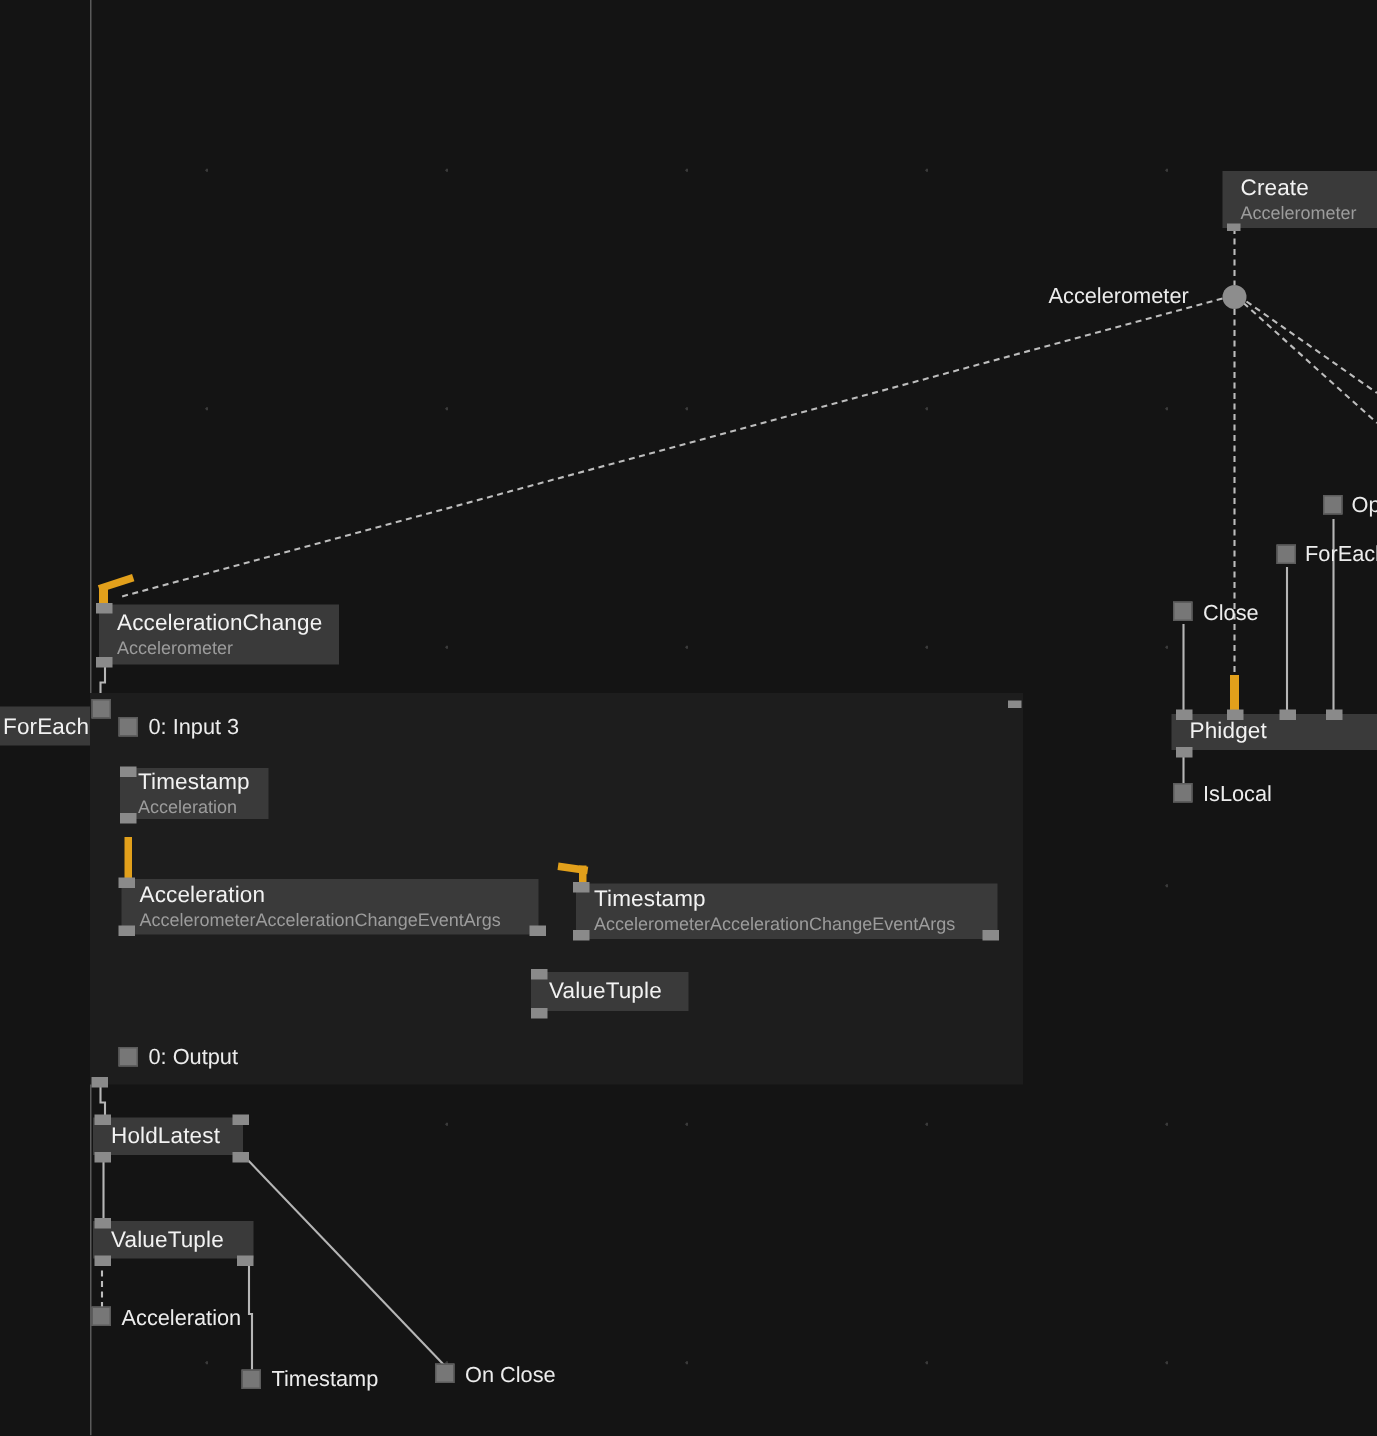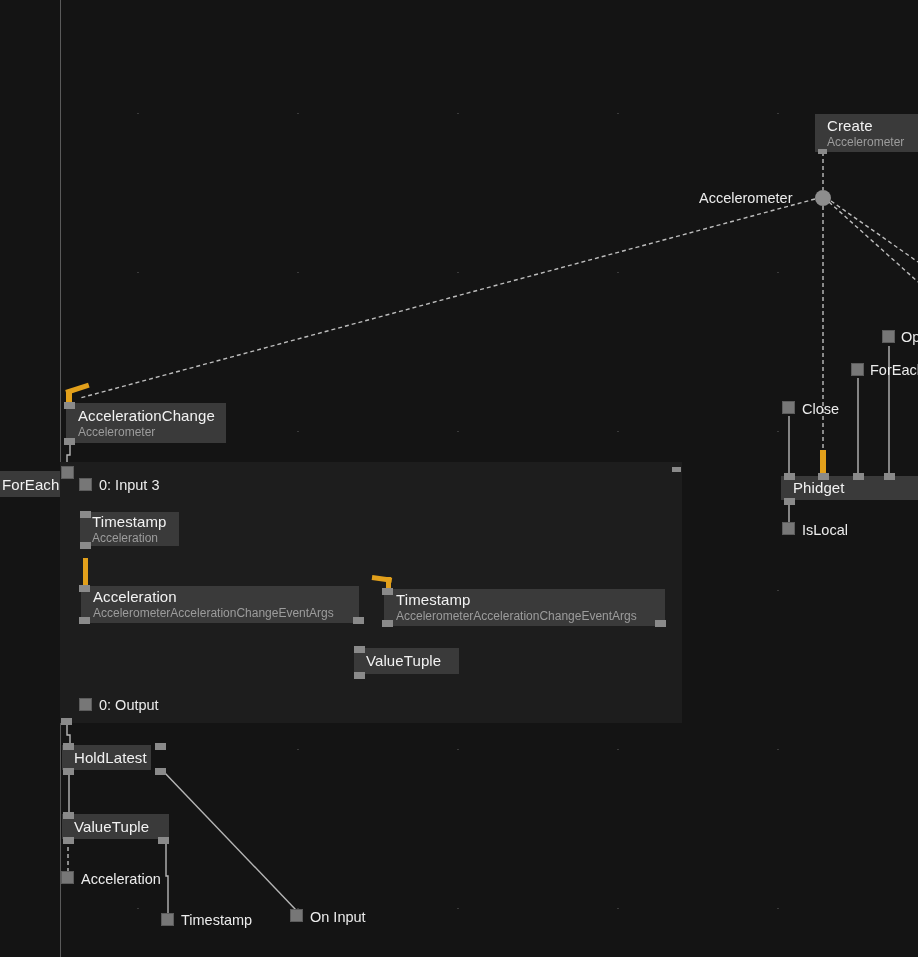--- a/index.html
+++ b/index.html
@@ -282,21 +282,21 @@
   <div class="node single" style="left:354px; top:648px; width:105px; height:26px;">
     <div class="title">ValueTuple</div>
   </div>
   <div class="port small" style="left:354px; top:646px;"></div>
   <div class="port small" style="left:354px; top:672px;"></div>
 
   <div class="port" style="left:79px; top:698px;"></div>
   <div class="canvas-label" style="left:99px; top:697px;">0:  Output</div>
   <div class="port small" style="left:61px; top:718px;"></div>
 
-  <div class="node single" style="left:62px; top:745px; width:89px; height:25px;">
+  <div class="node single" style="left:62px; top:745px; width:100px; height:25px;">
     <div class="title">HoldLatest</div>
   </div>
   <div class="port small" style="left:63px; top:743px;"></div>
   <div class="port small" style="left:155px; top:743px;"></div>
   <div class="port small" style="left:63px; top:768px;"></div>
   <div class="port small" style="left:155px; top:768px;"></div>
 
   <div class="node single" style="left:62px; top:814px; width:107px; height:25px;">
     <div class="title">ValueTuple</div>
   </div>
@@ -304,15 +304,15 @@
   <div class="port small" style="left:63px; top:837px;"></div>
   <div class="port small" style="left:158px; top:837px;"></div>
 
   <div class="port" style="left:61px; top:871px;"></div>
   <div class="canvas-label" style="left:81px; top:871px;">Acceleration</div>
 
   <div class="port" style="left:161px; top:913px;"></div>
   <div class="canvas-label" style="left:181px; top:912px;">Timestamp</div>
 
   <div class="port" style="left:290px; top:909px;"></div>
-  <div class="canvas-label" style="left:310px; top:909px;">On Input</div>
+  <div class="canvas-label" style="left:310px; top:909px;">On Close</div>
 
 </div>
 
 </body></html>

